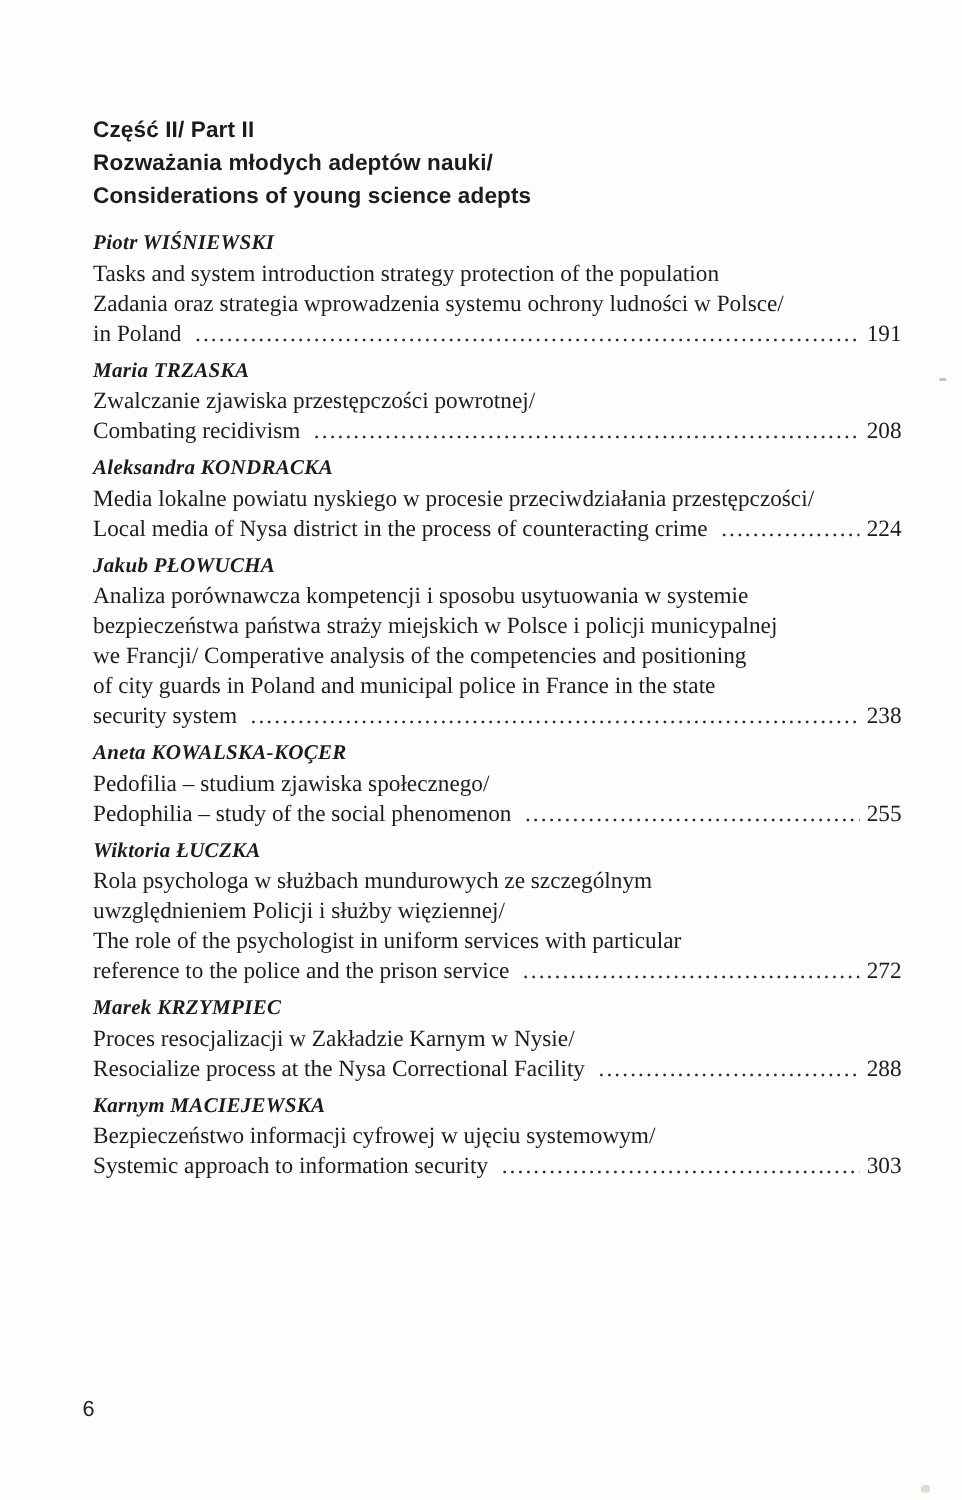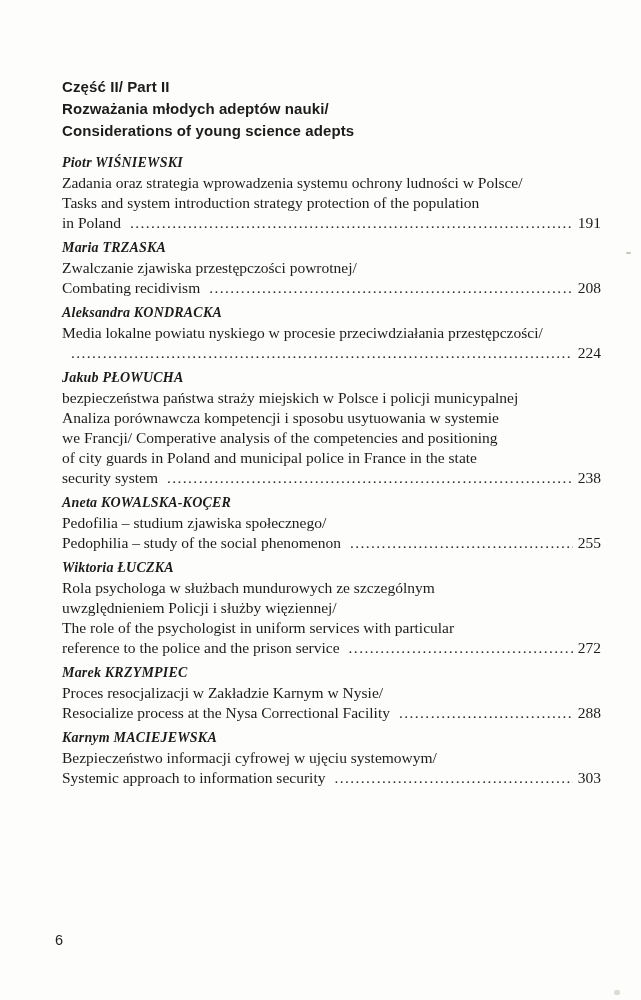--- a/index.html
+++ b/index.html
@@ -106,22 +106,22 @@
 <div class="page">
   <div class="content">
     <div class="section-header">
       <div>Część II/ Part II</div>
       <div>Rozważania młodych adeptów nauki/</div>
       <div>Considerations of young science adepts</div>
     </div>
     <div>
   <section class="entry">
     <h3 class="author">Piotr WIŚNIEWSKI</h3>
-    <div class="tline">Zadania oraz strategia wprowadzenia systemu ochrony ludności w Polsce/</div>
-          <div class="tline">Tasks and system introduction strategy protection of the population</div>
+    <div class="tline">Tasks and system introduction strategy protection of the population</div>
+          <div class="tline">Zadania oraz strategia wprowadzenia systemu ochrony ludności w Polsce/</div>
           <div class="leader-row">
       <span class="leader-text">in Poland</span>
       <span class="dots">................................................................................................................................................................................................................................................................................................................................................................................................................</span>
       <span class="pageno">191</span>
     </div>
   </section>
 
   <section class="entry">
     <h3 class="author">Maria TRZASKA</h3>
     <div class="tline">Zwalczanie zjawiska przestępczości powrotnej/</div>
@@ -129,29 +129,30 @@
       <span class="leader-text">Combating recidivism</span>
       <span class="dots">................................................................................................................................................................................................................................................................................................................................................................................................................</span>
       <span class="pageno">208</span>
     </div>
   </section>
 
   <section class="entry">
     <h3 class="author">Aleksandra KONDRACKA</h3>
     <div class="tline">Media lokalne powiatu nyskiego w procesie przeciwdziałania przestępczości/</div>
           <div class="leader-row">
+      <span class="leader-text">Local media of Nysa district in the process of counteracting crime</span>
       <span class="dots">................................................................................................................................................................................................................................................................................................................................................................................................................</span>
       <span class="pageno">224</span>
     </div>
   </section>
 
   <section class="entry">
     <h3 class="author">Jakub PŁOWUCHA</h3>
-    <div class="tline">bezpieczeństwa państwa straży miejskich w Polsce i policji municypalnej</div>
-          <div class="tline">Analiza porównawcza kompetencji i sposobu usytuowania w systemie</div>
+    <div class="tline">Analiza porównawcza kompetencji i sposobu usytuowania w systemie</div>
+          <div class="tline">bezpieczeństwa państwa straży miejskich w Polsce i policji municypalnej</div>
           <div class="tline">we Francji/ Comperative analysis of the competencies and positioning</div>
           <div class="tline">of city guards in Poland and municipal police in France in the state</div>
           <div class="leader-row">
       <span class="leader-text">security system</span>
       <span class="dots">................................................................................................................................................................................................................................................................................................................................................................................................................</span>
       <span class="pageno">238</span>
     </div>
   </section>
 
   <section class="entry">

